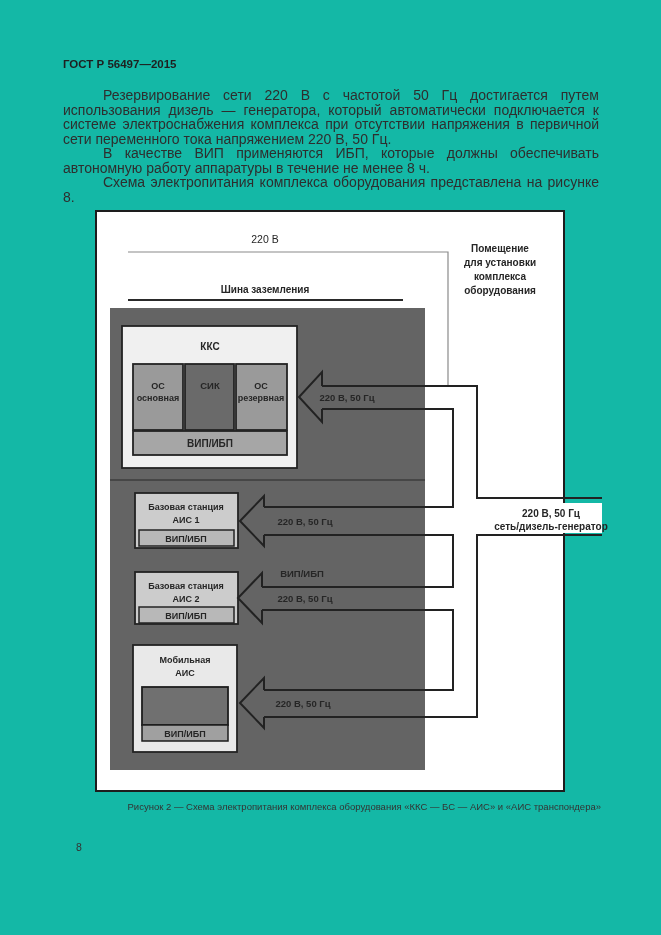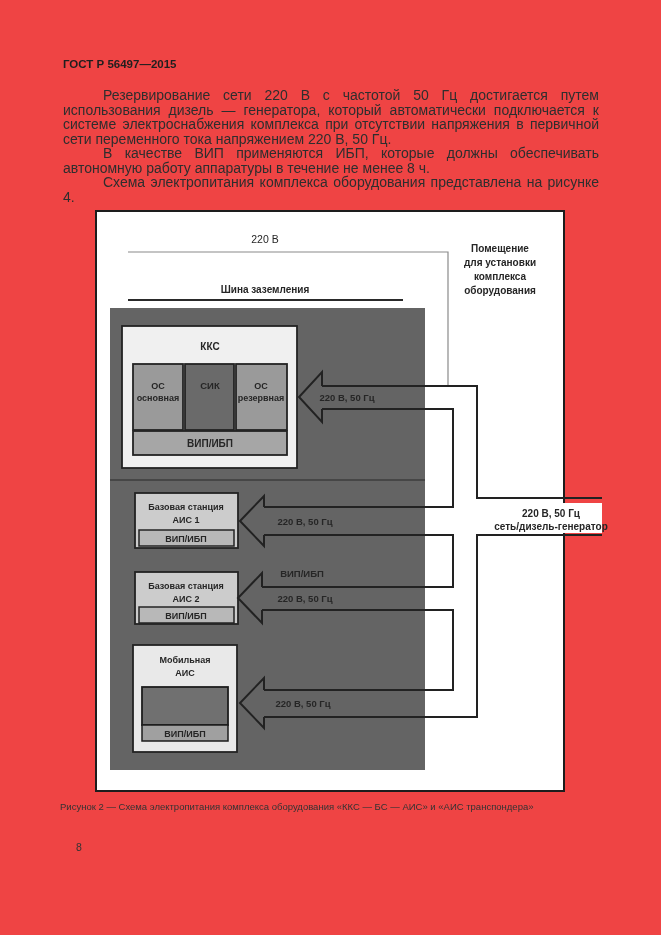--- a/index.html
+++ b/index.html
@@ -1,43 +1,43 @@
 <!DOCTYPE html>
 <html><head>
 <meta charset="utf-8">
 <style>
   html,body{margin:0;padding:0;background:#fff;}
   .page{
-    position:relative;width:661px;height:935px;background:#ef4444;
+    position:relative;width:661px;height:935px;background:#14b8a6;
     font-family:"Liberation Sans",sans-serif;color:#2b2b2b;overflow:hidden;
   }
   .doc-header{position:absolute;left:63px;top:58px;font-size:11.5px;font-weight:bold;color:#1f1f1f;}
   .body-text{position:absolute;left:63px;top:88px;width:536px;font-size:14px;line-height:14.5px;color:#2e2e2e;}
   .body-text p{margin:0;text-indent:40px;text-align:justify;-webkit-hyphens:manual;hyphens:manual;}
-  .fig-caption{position:absolute;left:60px;top:801px;width:541px;text-align:left;font-size:9.5px;color:#333;}
+  .fig-caption{position:absolute;left:60px;top:801px;width:541px;text-align:right;font-size:9.5px;color:#333;}
   .page-number{position:absolute;left:76px;top:841px;font-size:10.5px;color:#333;}
   svg.figure{position:absolute;left:0;top:0;}
   svg text{font-family:"Liberation Sans",sans-serif;fill:#262626;font-weight:bold;}
   .t9{font-size:9px;}
   .t95{font-size:9.5px;}
   .t10{font-size:10px;}
   .t105{font-size:10.5px;}
   .reg{font-weight:normal;}
 </style>
 </head>
 <body>
 
 <div class="page">
 
   <div class="doc-header">ГОСТ Р 56497—2015</div>
 
   <div class="body-text">
     <p>Резервирование сети 220 В с частотой 50 Гц достигается путем использования дизель — гене­ратора, который автоматически подключается к системе электроснабжения комплекса при отсутствии напряжения в первичной сети переменного тока напряжением 220 В, 50 Гц.</p>
     <p>В качестве ВИП применяются ИБП, которые должны обеспечивать автономную работу аппарату­ры в течение не менее 8 ч.</p>
-    <p>Схема электропитания комплекса оборудования представлена на рисунке 4.</p>
+    <p>Схема электропитания комплекса оборудования представлена на рисунке 8.</p>
   </div>
 
   <svg class="figure" width="661" height="935" viewBox="0 0 661 935">
 
     <rect x="96" y="211" width="468" height="580" fill="#ffffff" stroke="#1d1d1d" stroke-width="2"></rect>
 
     <path d="M128,252 H448 V386" fill="none" stroke-width="1.2" stroke="#8a8a8a"></path>
 
     <path d="M128,300 H403" fill="none" stroke="#2a2a2a" stroke-width="2"></path>
 

